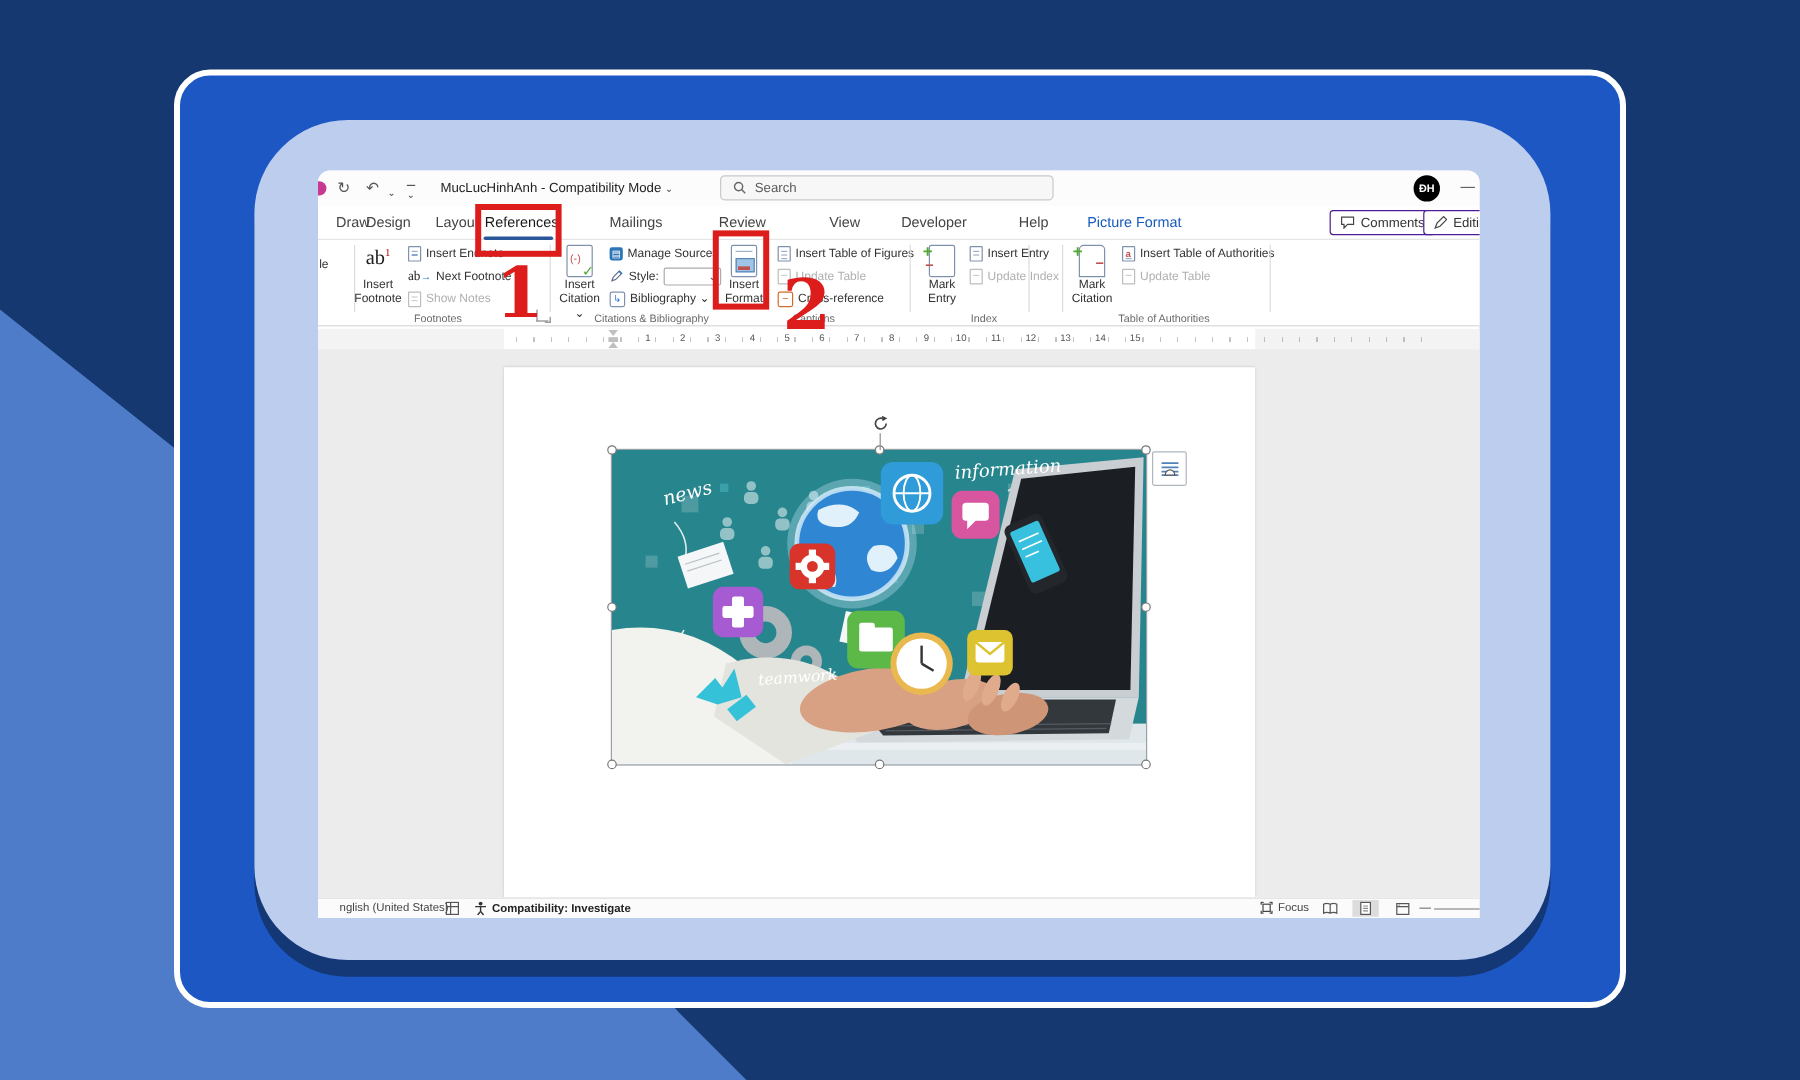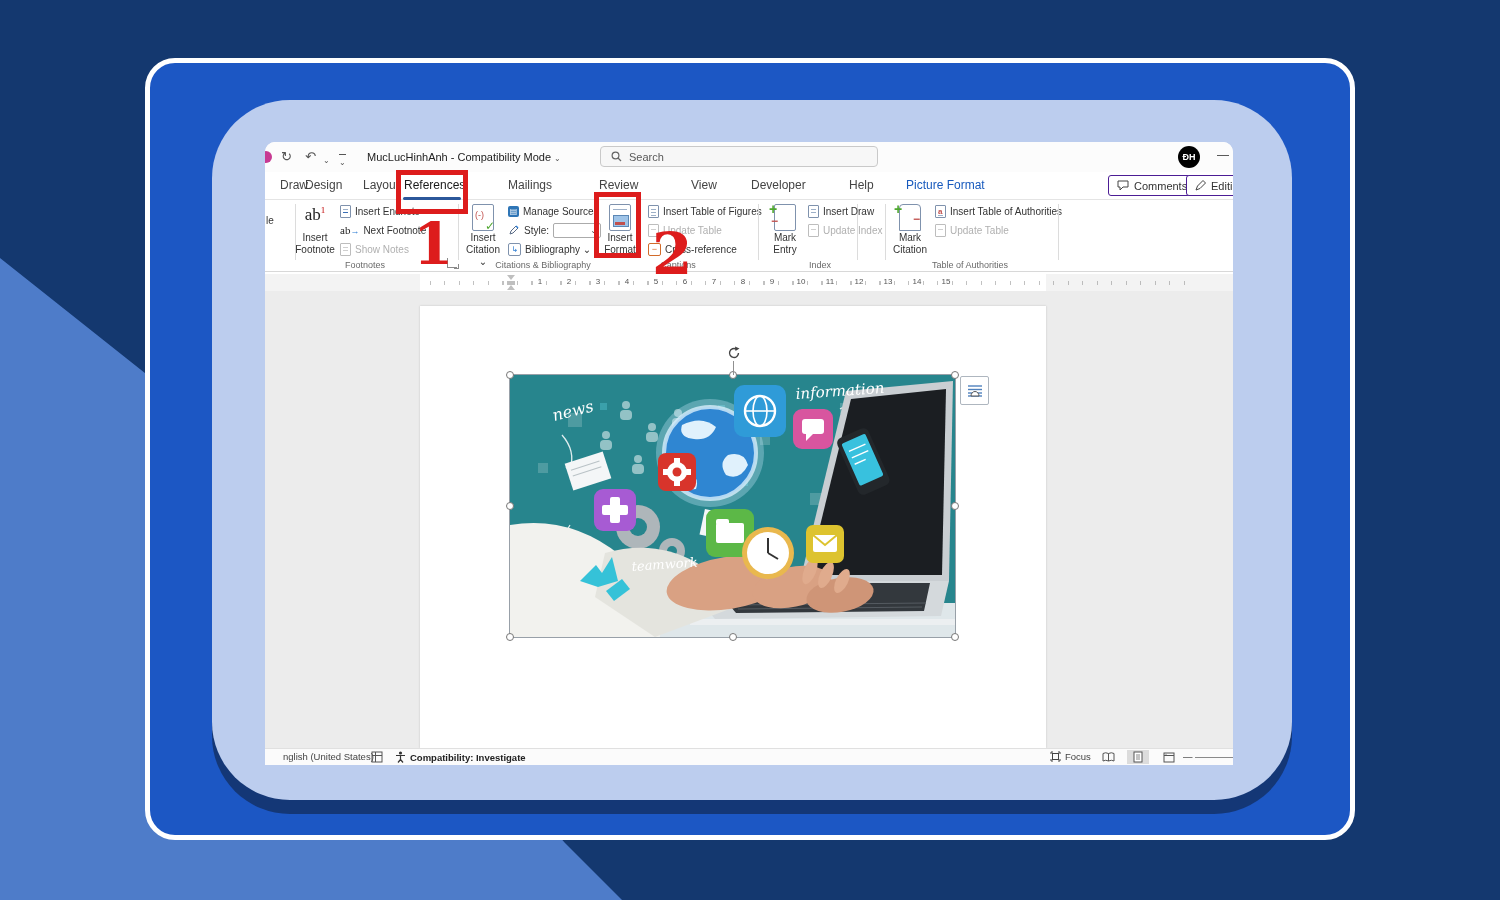--- a/index.html
+++ b/index.html
@@ -267,21 +267,21 @@
       </div>
       <div>Mark</div>
       <div>Entry</div>
     </div>
     <div class="abs" style="left:543px;top:4px;display:flex;flex-direction:column;gap:5px">
       <div class="smallitem">
         <span class="pg">
             <span class="ln" style="top:3px"></span>
             <span class="ln" style="top:6px"></span>
           </span>
-        <span>Insert Draw</span>
+        <span>Insert Entry</span>
       </div>
       <div class="smallitem dis">
         <span class="pg dis">
             <span class="ln" style="top:4px"></span>
           </span>
         <span>Update Index</span>
       </div>
     </div>
     <div class="abs grouplabel" style="left:530px;width:50px">Index</div>
     <div class="abs rdiv" style="left:620px"></div>

